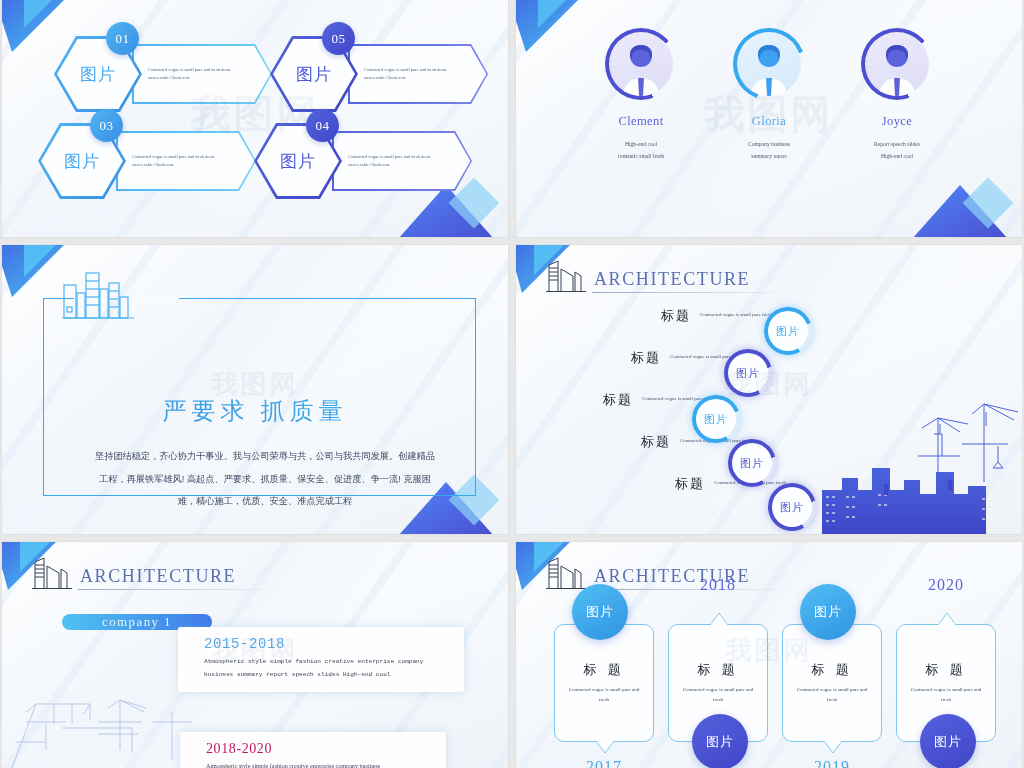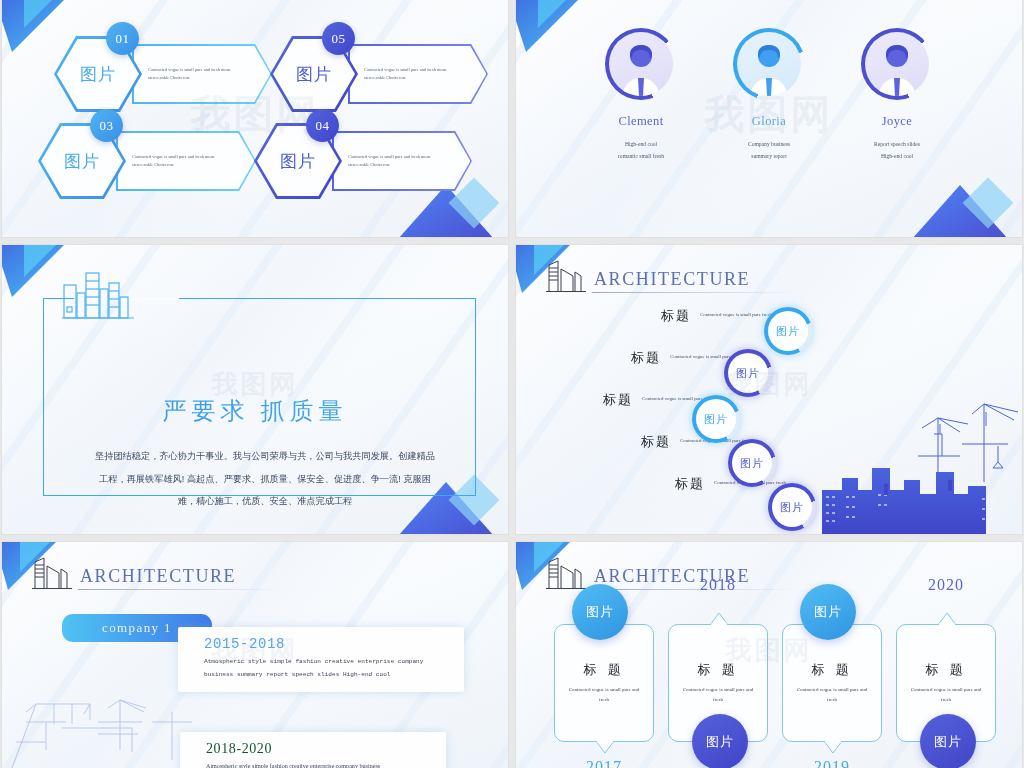--- a/index.html
+++ b/index.html
@@ -155,21 +155,21 @@
     -webkit-background-clip:text; background-clip:text; color:transparent;
   }
   .report .bar { width:76px; height:2px; margin:6px 0 18px;
     background:linear-gradient(90deg,#2f94dd,#7ec4ee); }
   .report p { font-size:5.5px; line-height:2.1; color:#3d465c; }
 
   .crane-city { position:absolute; right:0; bottom:0; width:200px; height:140px; }
 
   
   .pill {
-    position:absolute; height:28px; width:150px; border-radius:11px;
+    position:absolute; height:16px; width:150px; border-radius:11px;
     display:flex; align-items:center; justify-content:center;
     color:#eaf2fb; font-size:13px; letter-spacing:1.4px;
   }
   .card {
     position:absolute; background:#fefeff; border-radius:2px;
     box-shadow:0 0 10px rgba(120,170,220,.30);
     padding:9px 14px 11px 26px;
   }
   .card h4 { font-size:14px; font-weight:400; letter-spacing:.6px; margin-bottom:3px; }
   .card p { font-size:6.1px; line-height:2.15; color:#3c4457; }
@@ -536,21 +536,21 @@
 
     <div class="pill" style="left:60px; top:72px; background:linear-gradient(90deg,#4fc3f3,#3f7ae8);">
       <span>company 1</span>
     </div>
     <div class="card" style="left:176px; top:85px; width:286px;font-family:Liberation Mono, monospace;">
       <h4 style="color:#55a8ea;">2015-2018</h4>
       <p>Atmospheric style simple fashion creative enterprise company business summary report speech slides High-end cool</p>
     </div>
 
     <div class="card" style="left:178px; top:190px; width:266px;">
-      <h4 style="color:#14532d;">2018-2020</h4>
+      <h4 style="color:#be185d;">2018-2020</h4>
       <p>Atmospheric style simple fashion creative enterprise company business</p>
     </div>
     <div class="wm small">我图网</div>
   </div>
 
   <div class="slide">
     <svg class="corner-tl" viewBox="0 0 110 78">
       <polygon points="-10,-10 64,-10 6,48" fill="url(#g-tl1)"></polygon>
       <polygon points="18,-10 58,-10 18,30" fill="#57c8f6" opacity=".8"></polygon>
     </svg>

